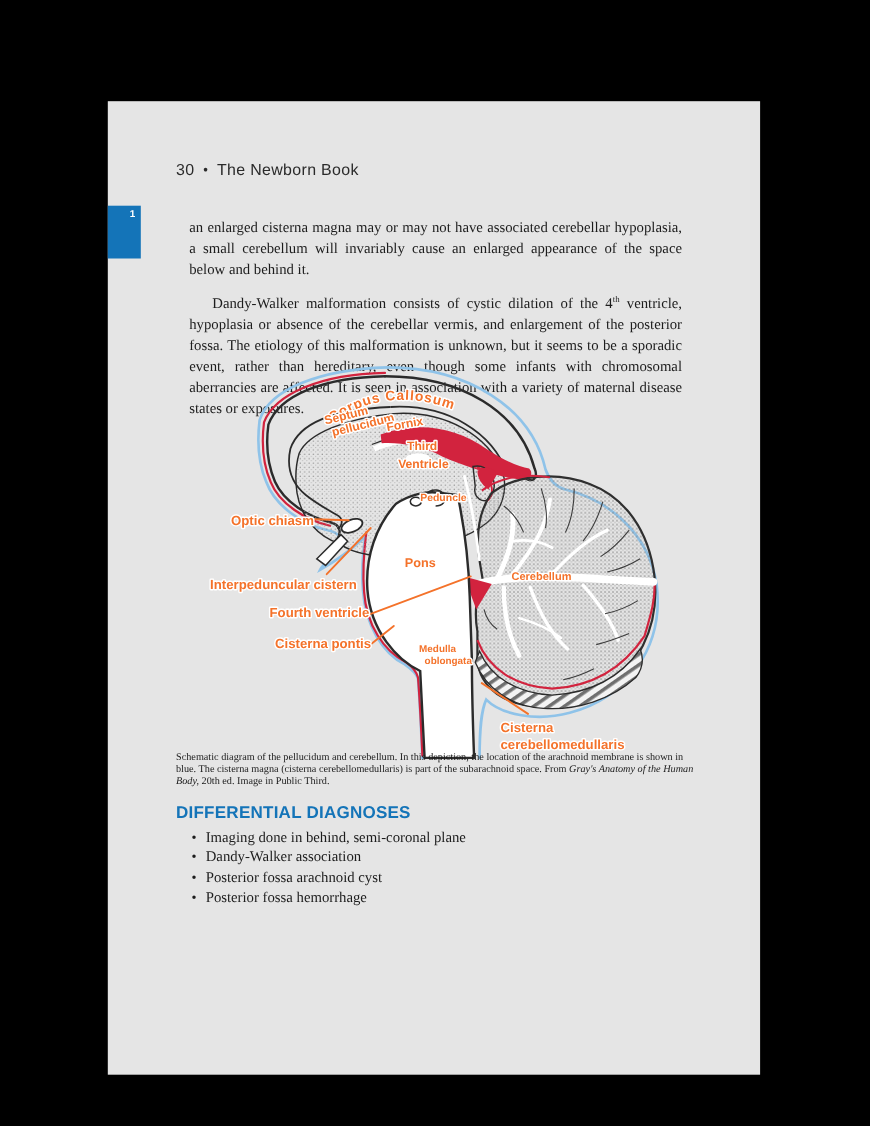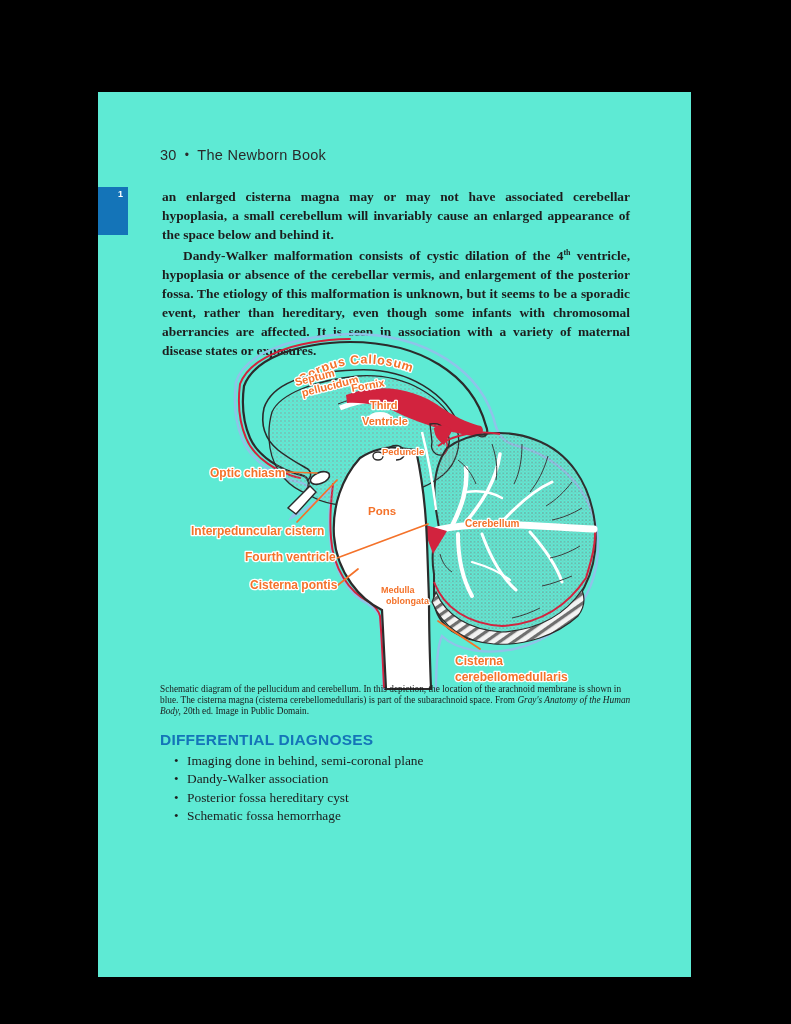--- a/index.html
+++ b/index.html
@@ -1,30 +1,30 @@
 <!DOCTYPE html>
 <html><head>
 <meta charset="utf-8">
 <style>
   html,body{margin:0;padding:0;background:#000;}
   .canvas{position:relative;width:791px;height:1024px;background:#000;overflow:hidden;
           font-family:"Liberation Serif", serif;}
-  .paper{position:absolute;left:98px;top:92px;width:593px;height:885px;background:#5eead4;}
+  .paper{position:absolute;left:98px;top:92px;width:593px;height:885px;background:#e5e5e5;}
 
   .running-header{position:absolute;left:62px;top:55px;
     font-family:"Liberation Sans", sans-serif;font-size:14.5px;color:#2a2a2a;letter-spacing:.3px;}
   .running-header .dot{font-size:12px;margin:0 8px;position:relative;top:-1px;}
 
   .chapter-tab{position:absolute;left:0;top:95px;width:30px;height:48px;background:#1474B8;}
   .chapter-tab .num{position:absolute;top:2px;right:5px;color:#fff;
     font-family:"Liberation Sans", sans-serif;font-weight:bold;font-size:9px;}
 
   .bodytext{position:absolute;left:62px;top:93px;width:472px;
     font-size:13.4px;line-height:19px;color:#1d1d1d;text-align:justify;}
-  .bodytext p{margin:2px;font-weight:bold;}
+  .bodytext p{margin:12px;}
   .bodytext p.indent{text-indent:21px;}
   .bodytext sup{font-size:8px;line-height:0;}
 
   .figure-area{position:absolute;left:102px;top:240px;width:445px;height:358px;}
   .figure-area svg{overflow:visible;display:block;}
 
   .caption{position:absolute;left:62px;top:592px;width:478px;
     font-size:9.3px;line-height:11.2px;color:#1b1b1b;}
   .caption i{font-style:italic;}
 
@@ -180,25 +180,25 @@
           </text>
           <text font-size="10" x="265" y="195">Cerebellum</text>
           <text font-size="12">
             <tspan x="255" y="333">Cisterna</tspan>
             <tspan x="255" y="349">cerebellomedullaris</tspan>
           </text>
         </g>
       </svg>
     </div>
 
-    <div class="caption"><span>Schematic diagram of the pellucidum and cerebellum. In this depiction, the location of the arachnoid membrane is shown in blue. The cisterna magna (cisterna cerebellomedullaris) is part of the subarachnoid space. From </span><i>Gray's Anatomy of the Human Body,</i><span> 20th ed. Image in Public Domain.</span></div>
+    <div class="caption"><span>Schematic diagram of the pellucidum and cerebellum. In this depiction, the location of the arachnoid membrane is shown in blue. The cisterna magna (cisterna cerebellomedullaris) is part of the subarachnoid space. From </span><i>Gray's Anatomy of the Human Body,</i><span> 20th ed. Image in Public Third.</span></div>
 
     <h2 class="dd-heading">DIFFERENTIAL DIAGNOSES</h2>
 
     <ul class="dd-list">
       <li>Imaging done in behind, semi-coronal plane</li>
       <li>Dandy-Walker association</li>
-      <li>Posterior fossa hereditary cyst</li>
-      <li>Schematic fossa hemorrhage</li>
+      <li>Posterior fossa arachnoid cyst</li>
+      <li>Posterior fossa hemorrhage</li>
     </ul>
 
   </div>
 </div>
 
 </body></html>

